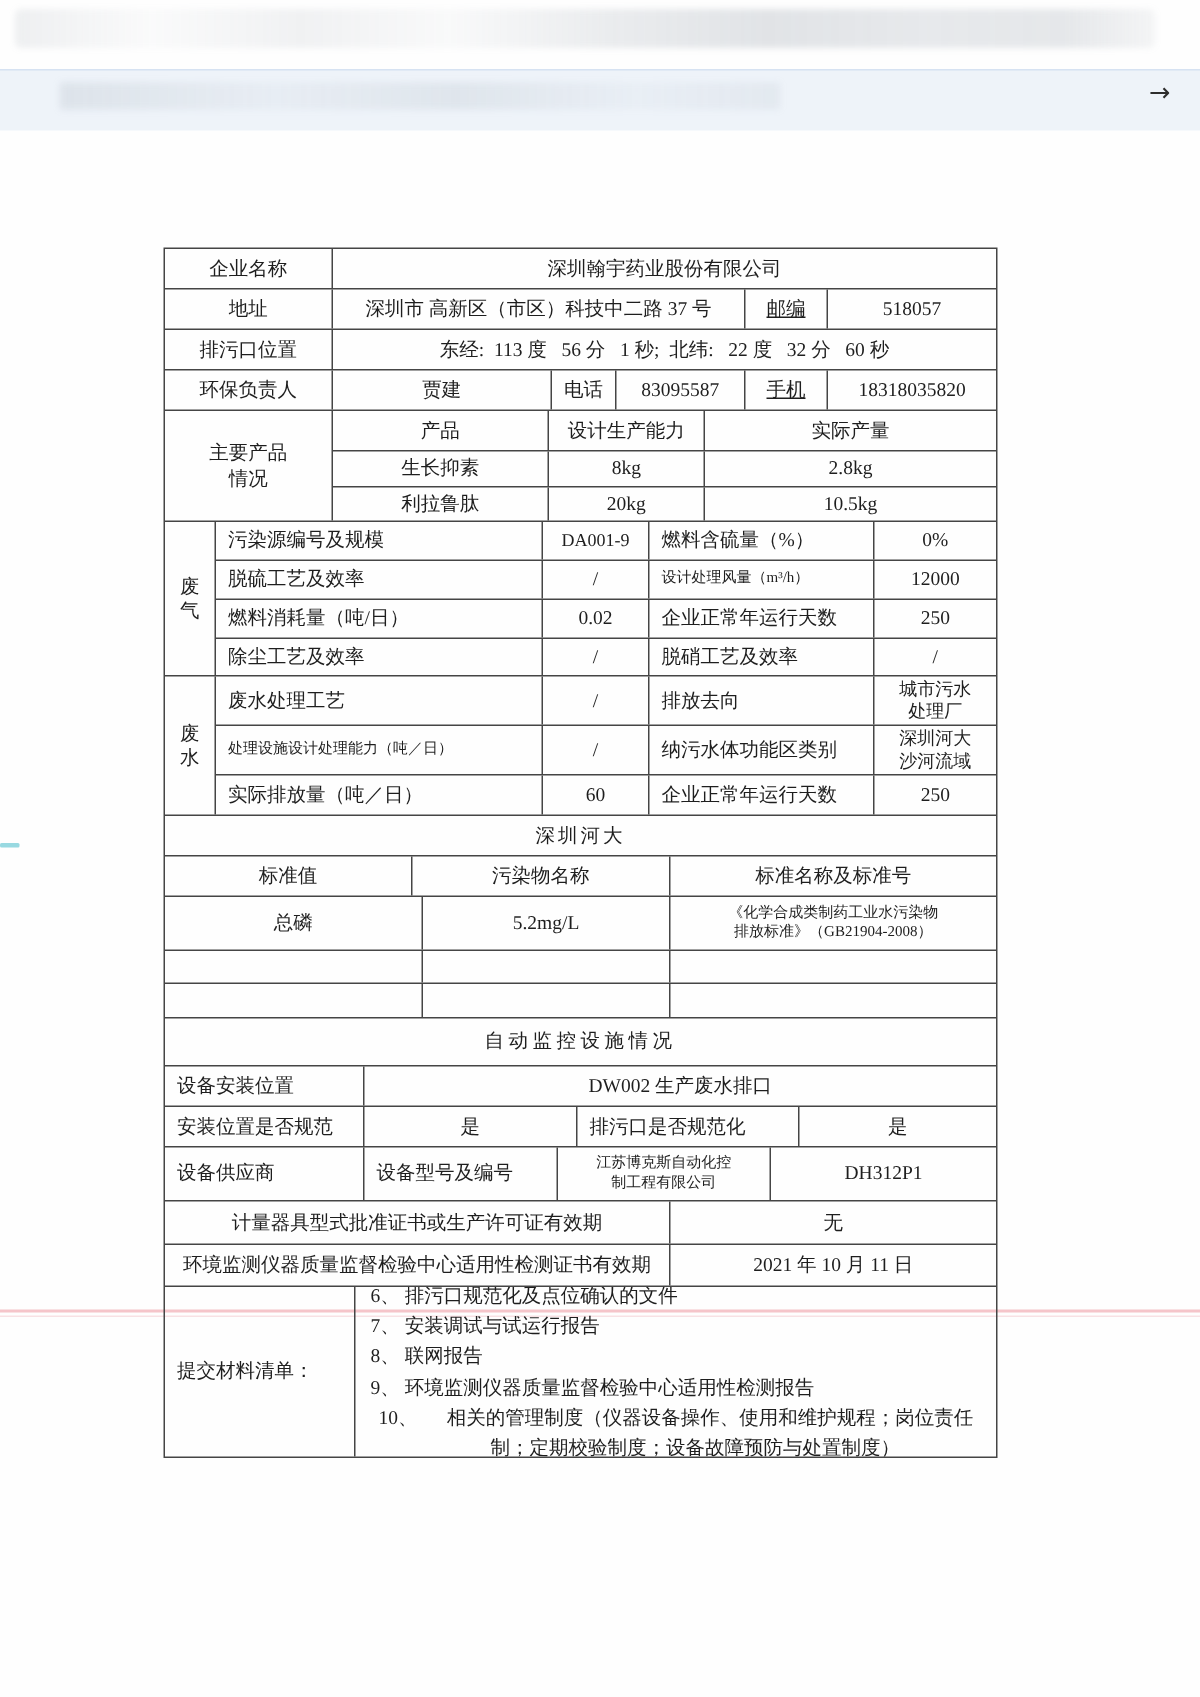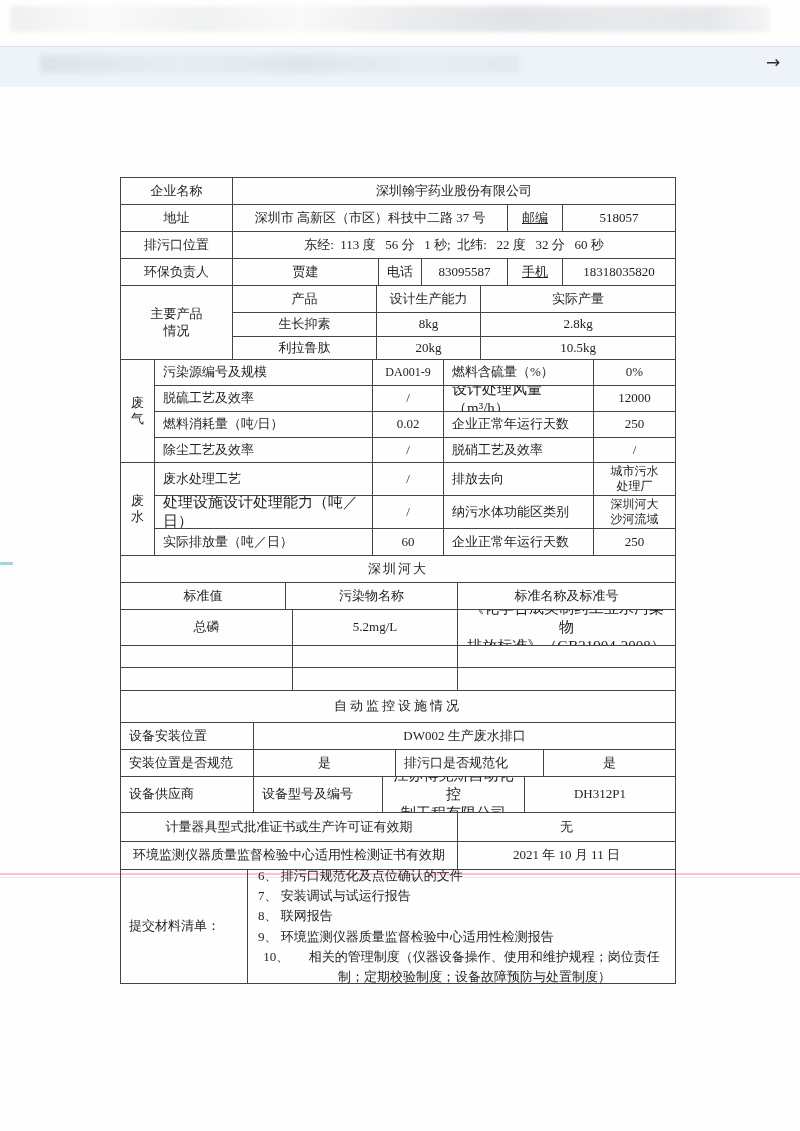--- a/index.html
+++ b/index.html
@@ -56,47 +56,46 @@
   .pink-line-2{
     position:absolute;left:0;top:877px;width:800px;height:1px;
     background:rgba(235,150,160,.28);
   }
   .cyan-dash{
     position:absolute;left:0;top:562px;width:13px;height:3px;
     background:#86d2dc;opacity:.85;border-radius:1px;
   }
   
   .tbl{
-    position:absolute;left:120px;top:165px;width:556px;
+    position:absolute;left:109px;top:165px;width:556px;
     border:1.6px solid var(--bc);
     box-sizing:border-box;
     font-size:13px;
     line-height:1.25;
-    margin-top:12px;
   }
   .tbl *{box-sizing:border-box;}
   .tr{display:flex;border-bottom:1px solid var(--bc);}
   .tbl > .tr:last-child, .tbl > .sec:last-child{border-bottom:none;}
   .sec{display:flex;border-bottom:1px solid var(--bc);}
   .subrows{flex:1;display:flex;flex-direction:column;min-width:0;}
   .subrows > .tr:last-child{border-bottom:none;}
   .c{
     display:flex;align-items:center;justify-content:center;
     text-align:center;padding:2px 4px;
     border-right:1px solid var(--bc);
     overflow:hidden;
   }
   .c.last{border-right:none;flex:1;}
   .c.left{justify-content:flex-start;text-align:left;padding-left:8px;}
   .pre{white-space:pre-line;}
   .prew{white-space:pre-wrap;}
   .sp2{letter-spacing:2px;}
   .sp3{letter-spacing:3px;}
   .fs12{font-size:12px;}
-  .fs125{font-size:15px;}
+  .fs125{font-size:10px;}
   
   .w34{flex:0 0 34px;}  .w43{flex:0 0 43px;}  .w55{flex:0 0 55px;text-decoration:underline;}
   .w71{flex:0 0 71px;}  .w86{flex:0 0 86px;}
   .w104{flex:0 0 104px;text-align:right;}.w112{flex:0 0 112px;}.w127{flex:0 0 127px;}
   .w129{flex:0 0 129px;}.w133{flex:0 0 133px;}.w142{flex:0 0 142px;}
   .w144{flex:0 0 144px;}.w146{flex:0 0 146px;}.w148{flex:0 0 148px;}
   .w150{flex:0 0 150px;}.w165{flex:0 0 165px;}
   .w172{flex:0 0 172px;}.w218{flex:0 0 218px;}
   .w275{flex:0 0 275px;}.w337{flex:0 0 337px;}
   .mat-items{

